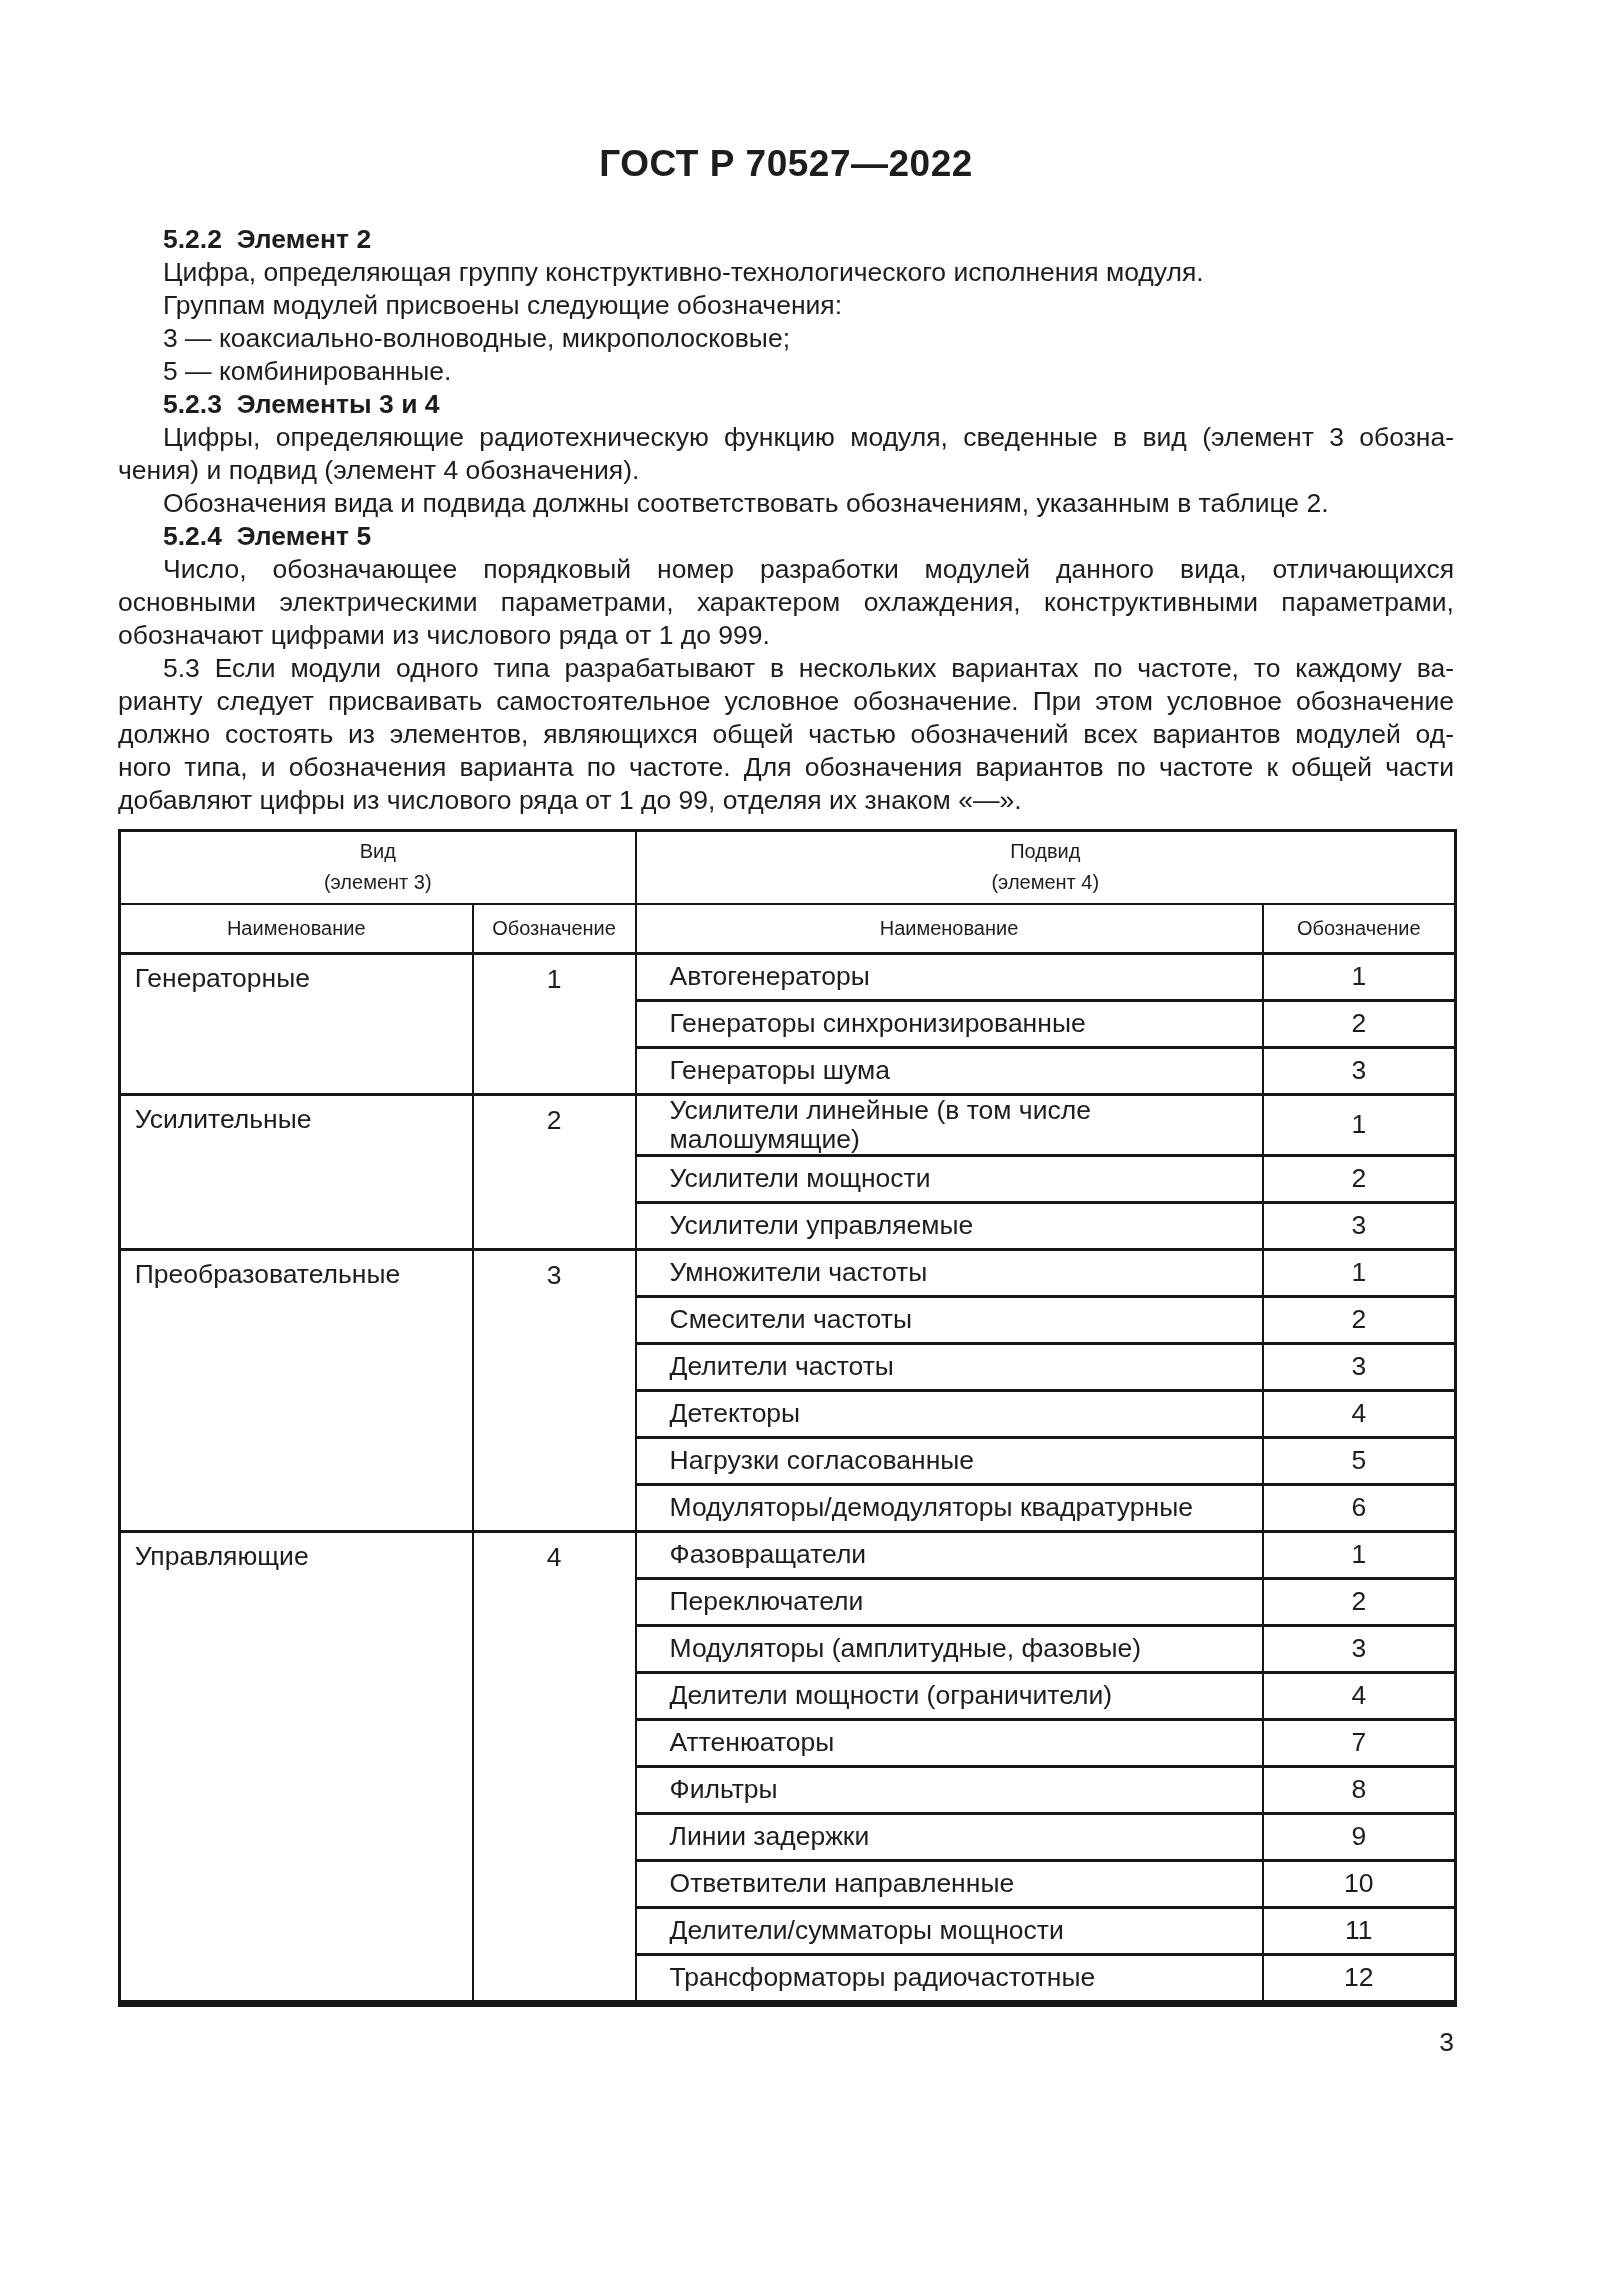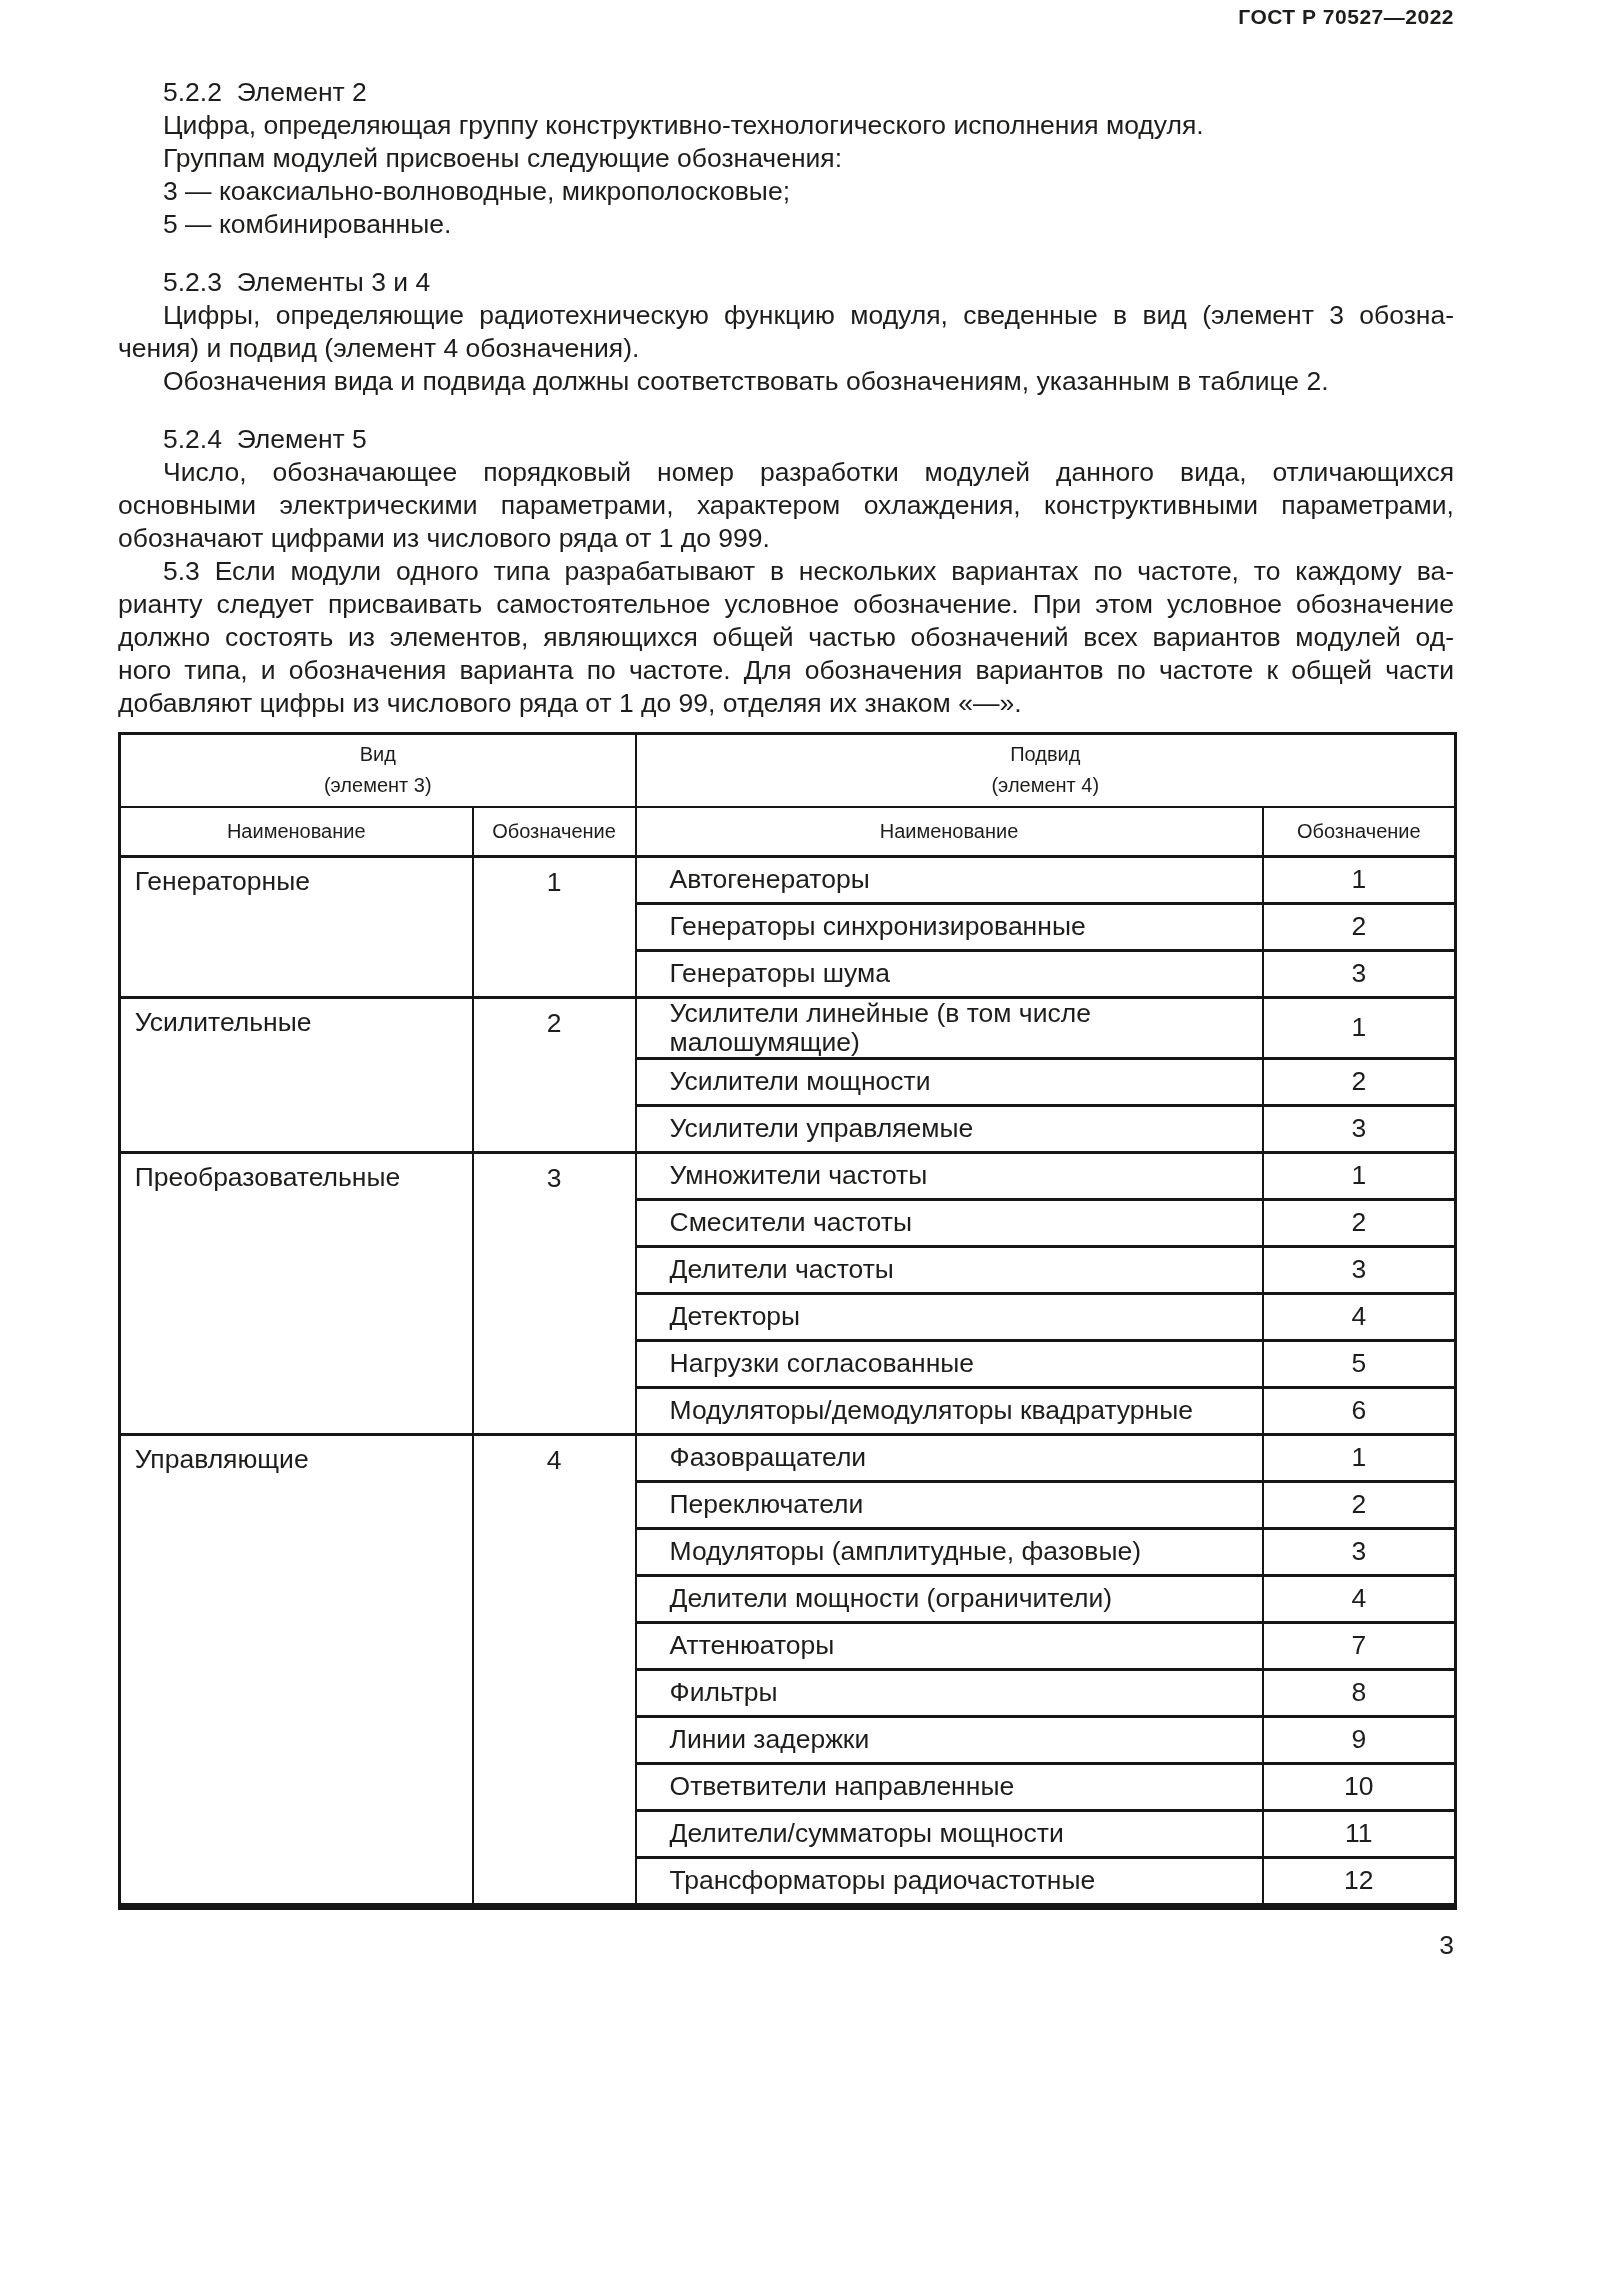--- a/index.html
+++ b/index.html
@@ -1,29 +1,29 @@
 <!DOCTYPE html>
 <html><head>
 <meta charset="utf-8">
 <style>
   html,body { margin:0; padding:0; background:#e8e8e8; }
   .page {
     width:1621px; height:2293px; background:#ffffff; position:relative;
     font-family:"Liberation Sans", sans-serif; color:#1d1d1b; overflow:hidden;
   }
   .doc-header {
-    width:1336px; margin-left:118px;
-    text-align:right; font-weight:bold; font-size:21px; line-height:33px;
+    padding-top:147px; width:1336px; margin-left:118px;
+    text-align:center; font-weight:bold; font-size:37px; line-height:33px;
     letter-spacing:0.5px;
   }
   .textblock { width:1336px; margin-left:118px; margin-top:43px;
     font-size:26.5px; line-height:33px; }
   .ln { text-align:left; white-space:normal; }
   .ln.ind { text-indent:45px; }
-  .ln.b { font-weight:normal; white-space:pre-wrap;margin-top:25px; }
+  .ln.b { font-weight:bold; white-space:pre-wrap; }
   .ln.j { text-align:justify; text-align-last:justify; }
   .tcaption { margin:19.6px 0 0 118px; font-size:26.5px; line-height:33px; }
   .tcaption .tword { letter-spacing:5.9px; }
   .tcaption .tnum { margin-left:13.7px; }
   table.t2 {
     margin-left:118px; margin-top:11.8px;
     border-collapse:collapse; table-layout:fixed; width:1336px;
     font-size:26.5px; border:3.9px solid #161616; border-bottom-width:7.8px;
   }
   .t2 th, .t2 td { border:2.9px solid #161616; padding:0; }

